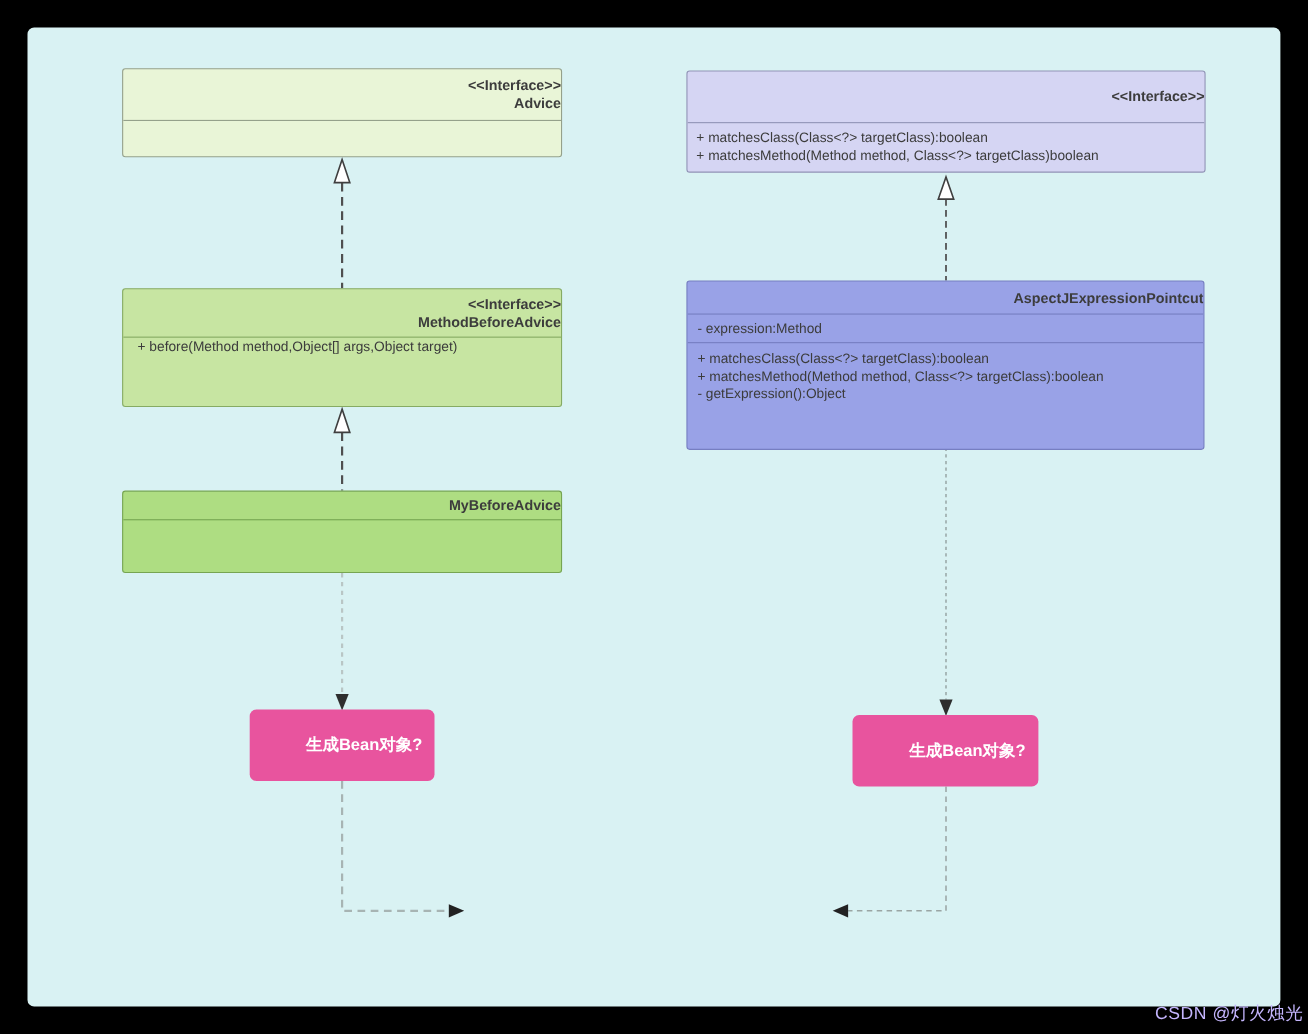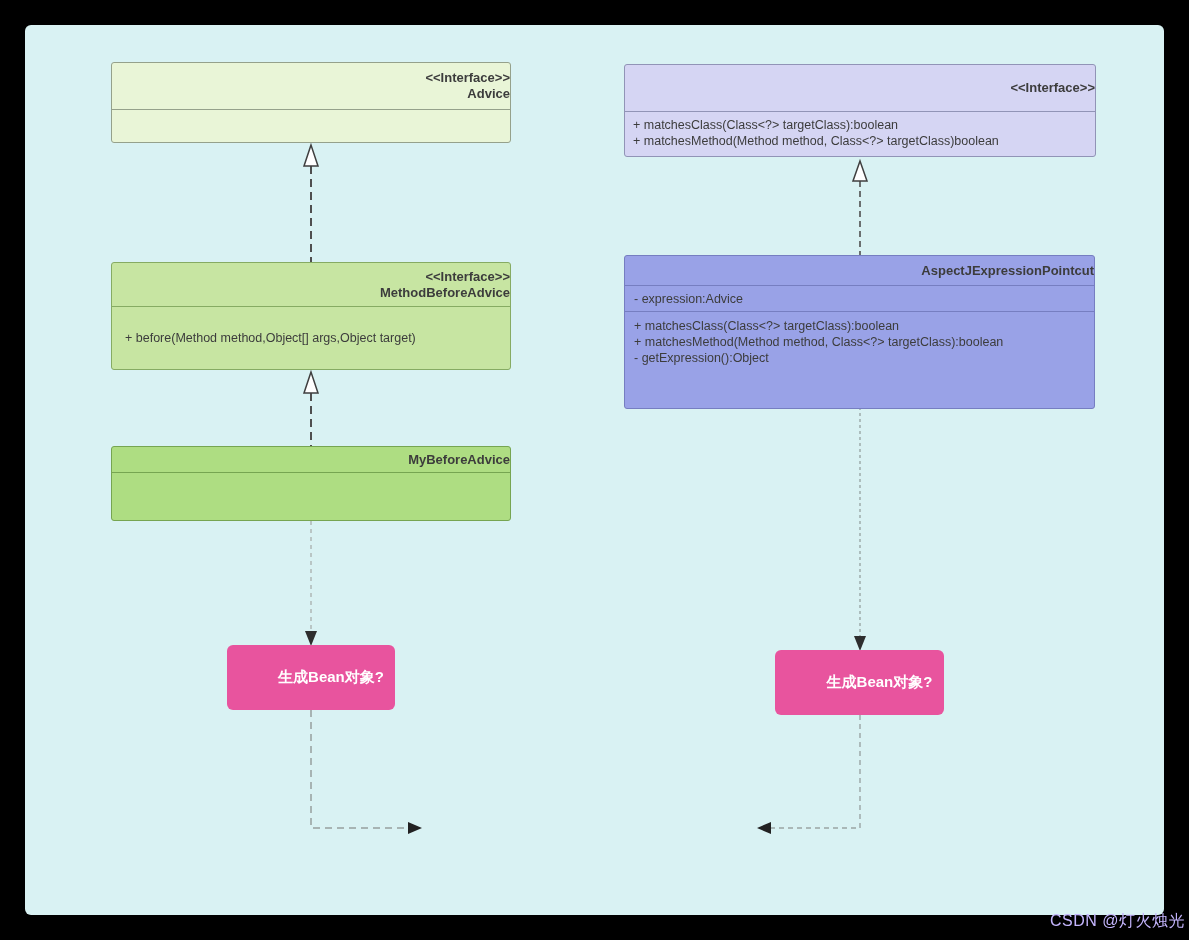--- a/index.html
+++ b/index.html
@@ -20,21 +20,21 @@
 
   
   .box-advice { left:86px; top:37px; width:400px; height:81px;
                 background:var(--advice-fill); border-color:var(--advice-border); }
   .box-advice .uml-header { height:47px; }
 
   
   .box-mba { left:86px; top:237px; width:400px; height:108px;
              background:var(--interface-green-fill); border-color:var(--interface-green-border); }
   .box-mba .uml-header { height:44px; }
-  .box-mba .uml-body { height:62px; display:flex; align-items:center; padding-left:13px; }
+  .box-mba .uml-body { height:62px; display:flex; align-items:flex-start; padding-left:13px; }
 
   
   .box-myb { left:86px; top:421px; width:400px; height:75px;
              background:var(--class-green-fill); border-color:var(--class-green-border); }
   .box-myb .uml-header { height:26px; }
 
   
   .box-pointcut { left:599px; top:39px; width:472px; height:93px;
                   background:var(--interface-purple-fill); border-color:var(--interface-purple-border); }
   .box-pointcut .uml-header { height:47px; }
@@ -123,21 +123,21 @@
         <div class="method-line">+ matchesClass(Class&lt;?&gt; targetClass):boolean</div>
         <div class="method-line">+ matchesMethod(Method method, Class&lt;?&gt; targetClass)boolean</div>
       </div>
     </div>
 
     <div class="uml-class box-aspectj">
       <div class="uml-header">
         <div>AspectJExpressionPointcut</div>
       </div>
       <div class="uml-section attrs">
-        <div class="attr-line">- expression:Advice</div>
+        <div class="attr-line">- expression:Method</div>
       </div>
       <div class="uml-section methods">
         <div class="method-line">+ matchesClass(Class&lt;?&gt; targetClass):boolean</div>
         <div class="method-line">+ matchesMethod(Method method, Class&lt;?&gt; targetClass):boolean</div>
         <div class="method-line">- getExpression():Object</div>
       </div>
     </div>
 
     <div class="note note-pink-left">
       <span>生成Bean对象?</span>

